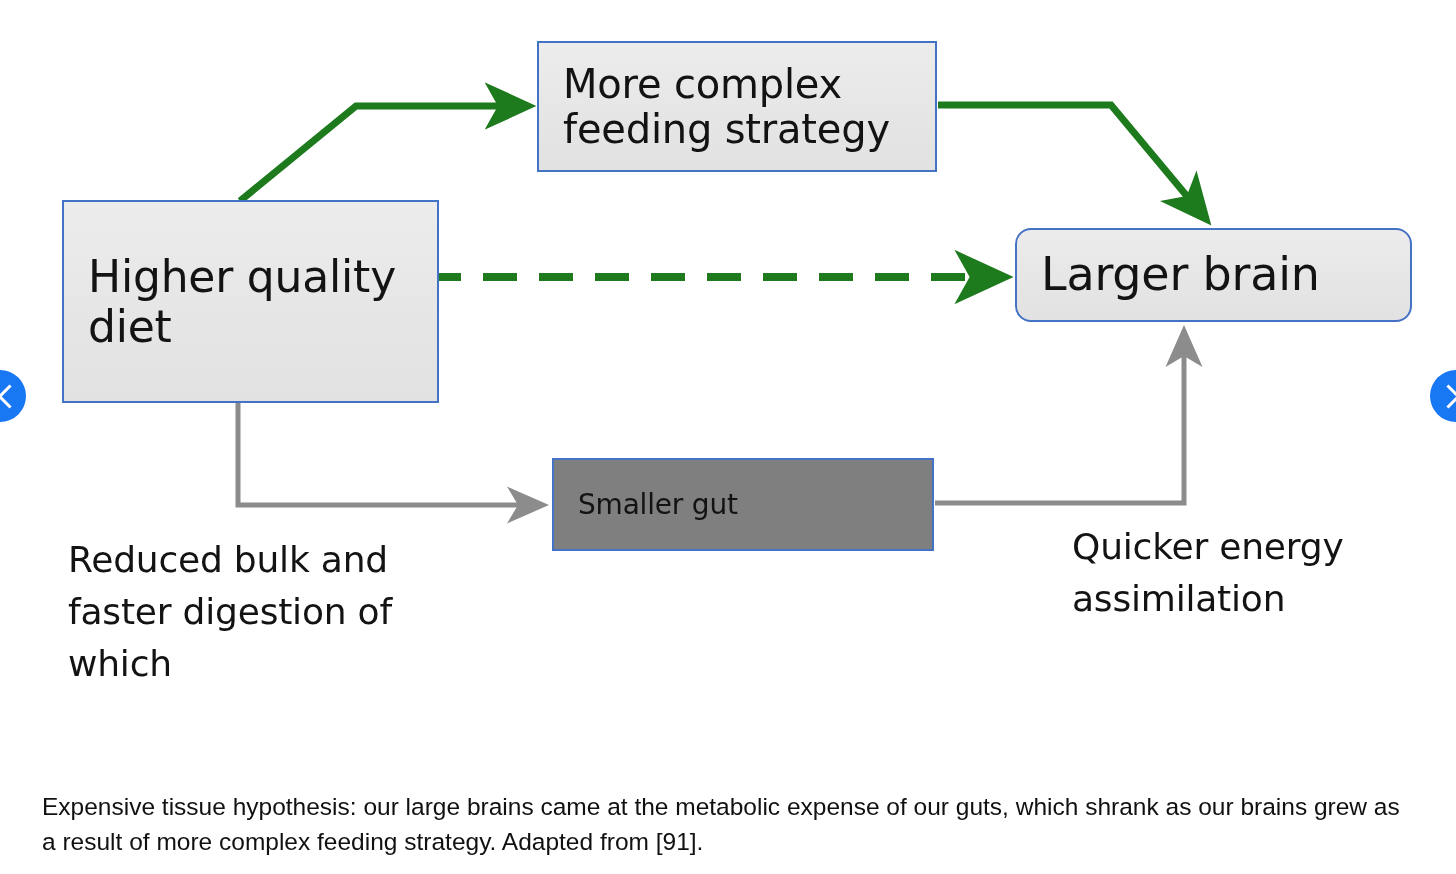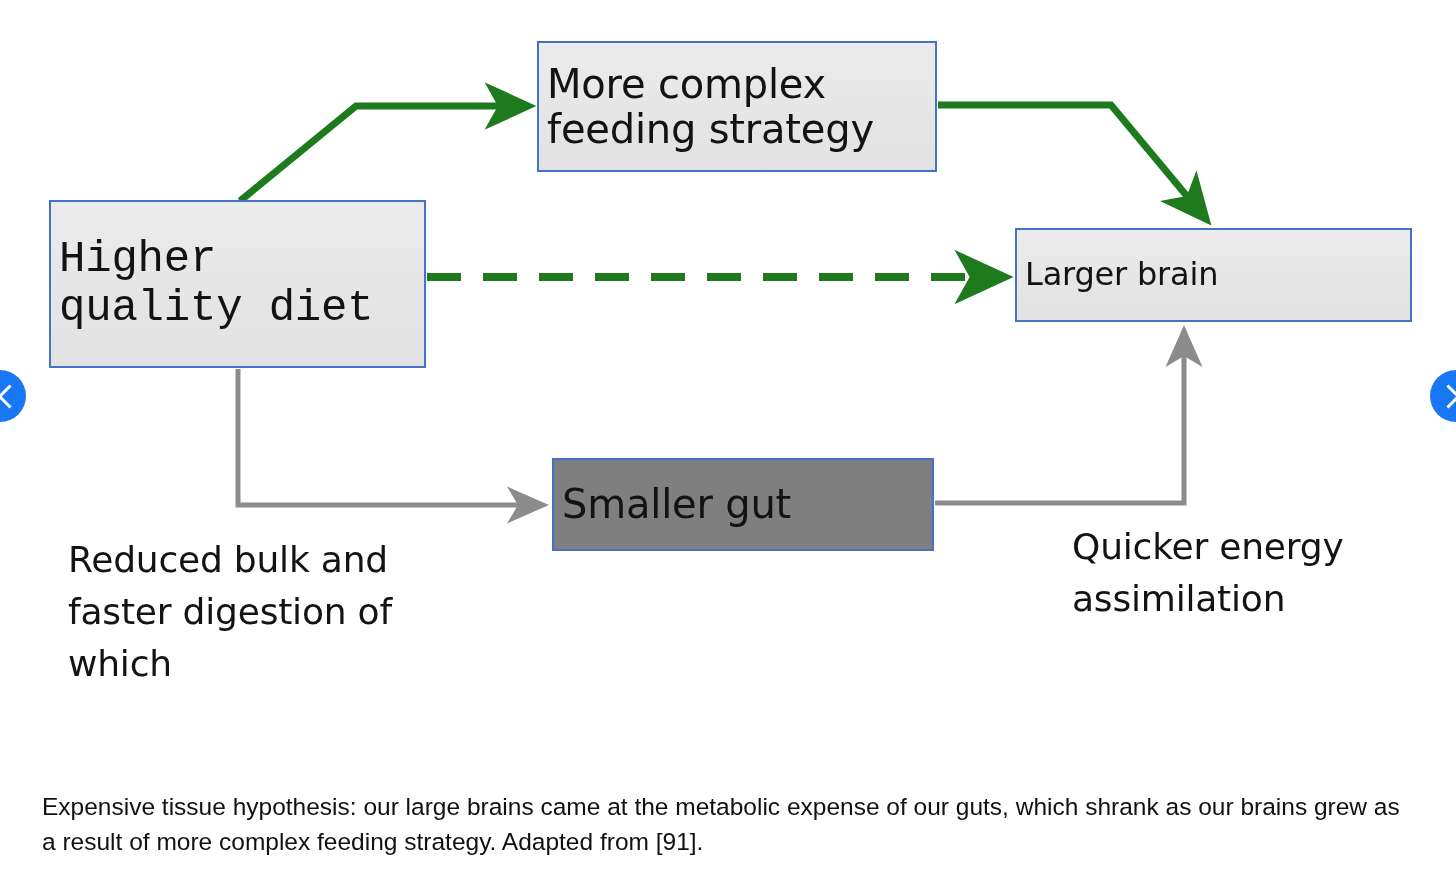--- a/index.html
+++ b/index.html
@@ -33,54 +33,54 @@
     pointer-events: none;
   }
 
   
   .node {
     position: absolute;
     box-sizing: border-box;
     border: 2px solid #4472c4;
     display: flex;
     align-items: center;
-    padding: 0 8px;
+    padding: 0 24px;
     font-family: "DejaVu Sans", sans-serif;
     color: #131313;
     letter-spacing: -0.2px;
     line-height: 1.12;
     z-index: 3;
   }
   .node.light {
     background: linear-gradient(180deg, #ececec 0%, #e6e6e6 55%, #e2e2e2 100%);
   }
   .node.dark {
     background: #7f7f7f;
   }
 
   #node-feeding-strategy {
     left: 537px; top: 41px;
     width: 400px; height: 131px;
     font-size: 40px;
   }
   #node-higher-quality-diet {
-    left: 49px; top: 200px;
-    width: 377px; height: 168px;
+    left: 62px; top: 200px;
+    width: 377px; height: 203px;
     font-size: 44px;
-    font-family: Liberation Mono, monospace;
   }
   #node-larger-brain {
     left: 1015px; top: 228px;
     width: 397px; height: 94px;
-    font-size: 32px;
+    font-size: 46px;
+    border-radius: 16px;
   }
   #node-smaller-gut {
     left: 552px; top: 458px;
     width: 382px; height: 93px;
-    font-size: 40px;
+    font-size: 28px;
   }
   .node-label { display: block; }
 
   
   .annotation {
     position: absolute;
     font-family: "DejaVu Sans", sans-serif;
     color: #131313;
     font-size: 36px;
     line-height: 1.45;

